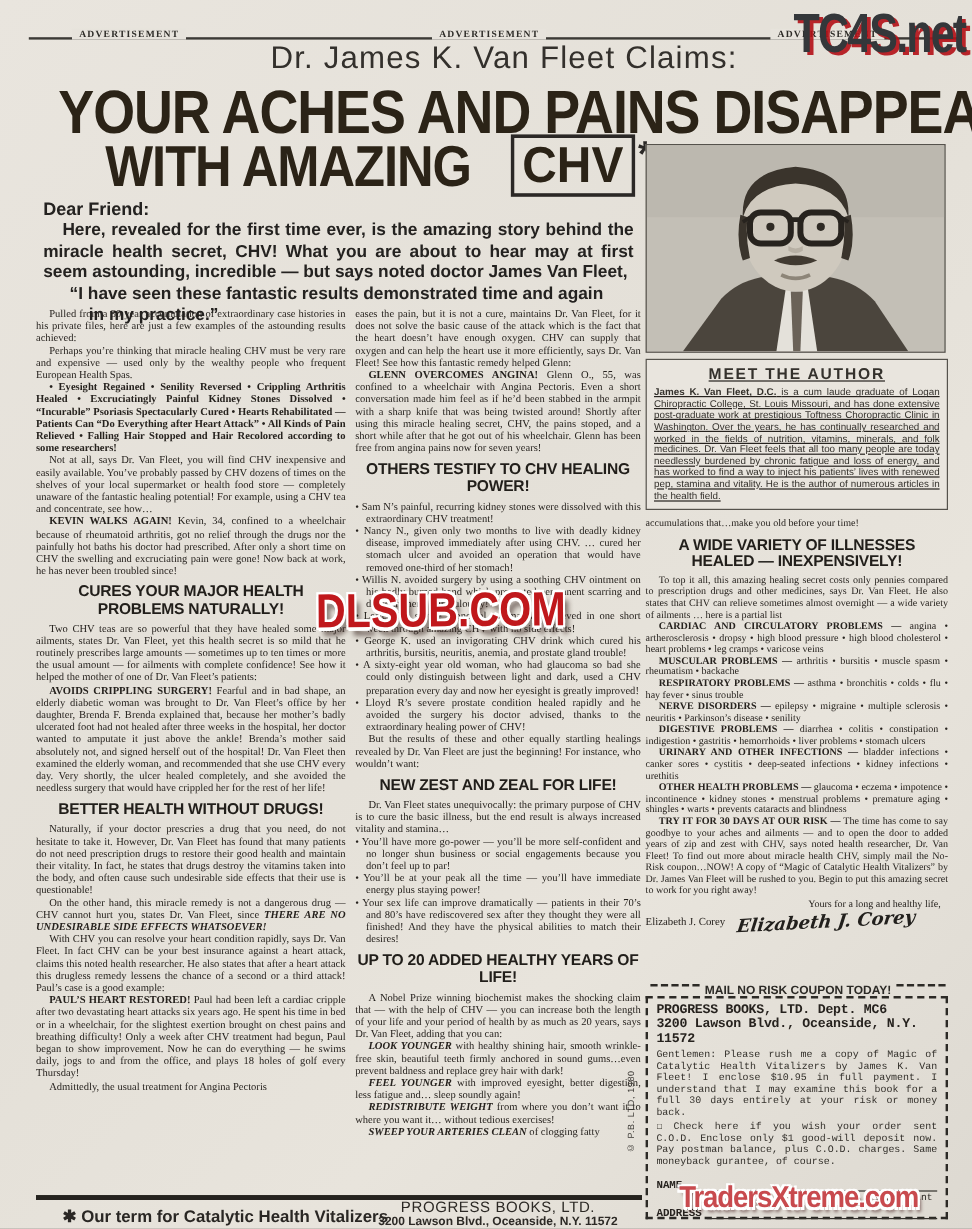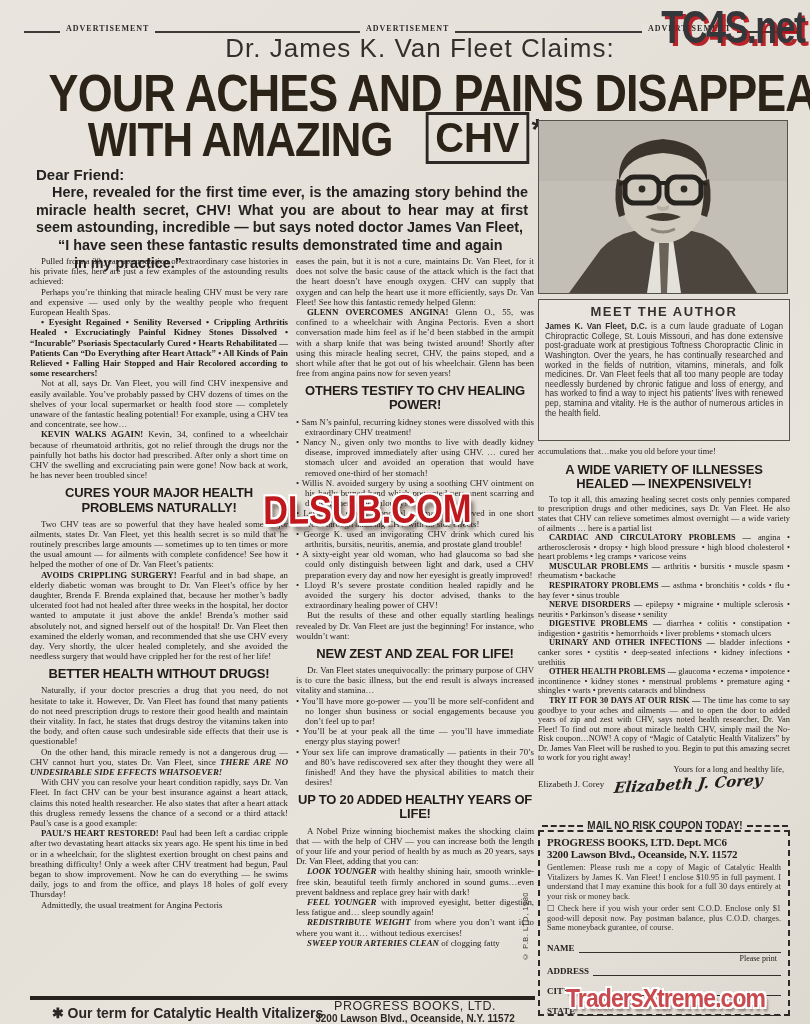--- a/index.html
+++ b/index.html
@@ -37,37 +37,37 @@
   .p{margin:0;text-indent:11px;}
   .bp{margin:0;padding-left:9px;text-indent:-9px;}
   .bold{font-weight:bold;}
   .lead{font-weight:bold;}
   .ilead{font-weight:bold;font-style:italic;}
   .em{font-style:italic;font-weight:bold;}
   .h{font-family:"Liberation Sans",sans-serif;font-weight:bold;text-align:center;
      font-size:13px;line-height:1.08;letter-spacing:-.2px;margin:6px 0 4px;text-indent:0;color:#211e1a;}
   
   .photo{width:248px;height:172px;border:1px solid #55524c;background:#c6c2ba;overflow:hidden;}
-  .author-box{border:1px solid #55524c;margin-top:5px;padding:4px 6px 22px;background:#e9e5de;}
+  .author-box{border:1px solid #55524c;margin-top:5px;padding:4px 6px 6px;background:#e9e5de;text-decoration:underline;}
   .author-box .abt{font-family:"Liberation Sans",sans-serif;font-weight:bold;font-size:13px;
                    letter-spacing:1.5px;text-align:center;margin:0 0 3px;}
   .author-box p{margin:0;font-family:"Liberation Sans",sans-serif;font-size:8.2px;line-height:1.17;
                 text-align:justify;color:#34312c;}
   .c3body{margin-top:6px;}
   .yours{text-align:right;margin:2px 6px 0 0;text-indent:0;}
   .sigrow{display:flex;align-items:center;margin-top:1px;}
   .sig-printed{font-size:9px;}
   .sig-script{font-family:"DejaVu Serif",serif;font-style:italic;font-weight:bold;font-size:15px;
               transform:rotate(-3deg) skewX(-10deg);margin-left:10px;white-space:nowrap;color:#22201d;}
   
-  .coupon-title{position:absolute;left:538px;top:820px;width:254px;display:flex;align-items:center;
+  .coupon-title{position:absolute;left:538px;top:820px;width:254px;display:flex;
                 font-family:"Liberation Sans",sans-serif;font-weight:bold;font-size:10px;color:#2c2a26;}
   .coupon-title .dash{flex:1;border-top:2px dashed #2c2a26;margin:0 4px;}
   .coupon{position:absolute;left:538px;top:830px;width:252px;height:186px;border:2px dashed #2c2a26;
-          padding:4px 7px;box-sizing:border-box;font-family:Liberation Serif, serif;}
+          padding:4px 7px;box-sizing:border-box;font-family:Liberation Mono, monospace;}
   .coupon .cname{font-weight:bold;font-size:11px;margin:0;letter-spacing:-.2px;}
   .coupon .caddr{font-weight:bold;font-size:11px;margin:0 0 3px;letter-spacing:-.2px;}
   .coupon p.cp{font-size:8.3px;line-height:1.15;margin:0 0 3px;text-align:justify;color:#33302b;}
   .frow{display:flex;align-items:flex-end;margin-top:9px;font-weight:bold;font-size:9px;}
   .fline{flex:1;border-bottom:1px solid #33302b;margin-left:4px;height:10px;}
   .pprint{text-align:right;font-size:8px;margin:1px 4px 0 0;font-weight:normal;}
   
   .heavy-rule{position:absolute;left:30px;top:996px;width:505px;height:3px;background:#26231f;border-top:1px solid #26231f;}
   .footnote{position:absolute;left:52px;top:1005px;font-family:"Liberation Sans",sans-serif;
             font-weight:bold;font-size:14px;color:#2a2724;}

